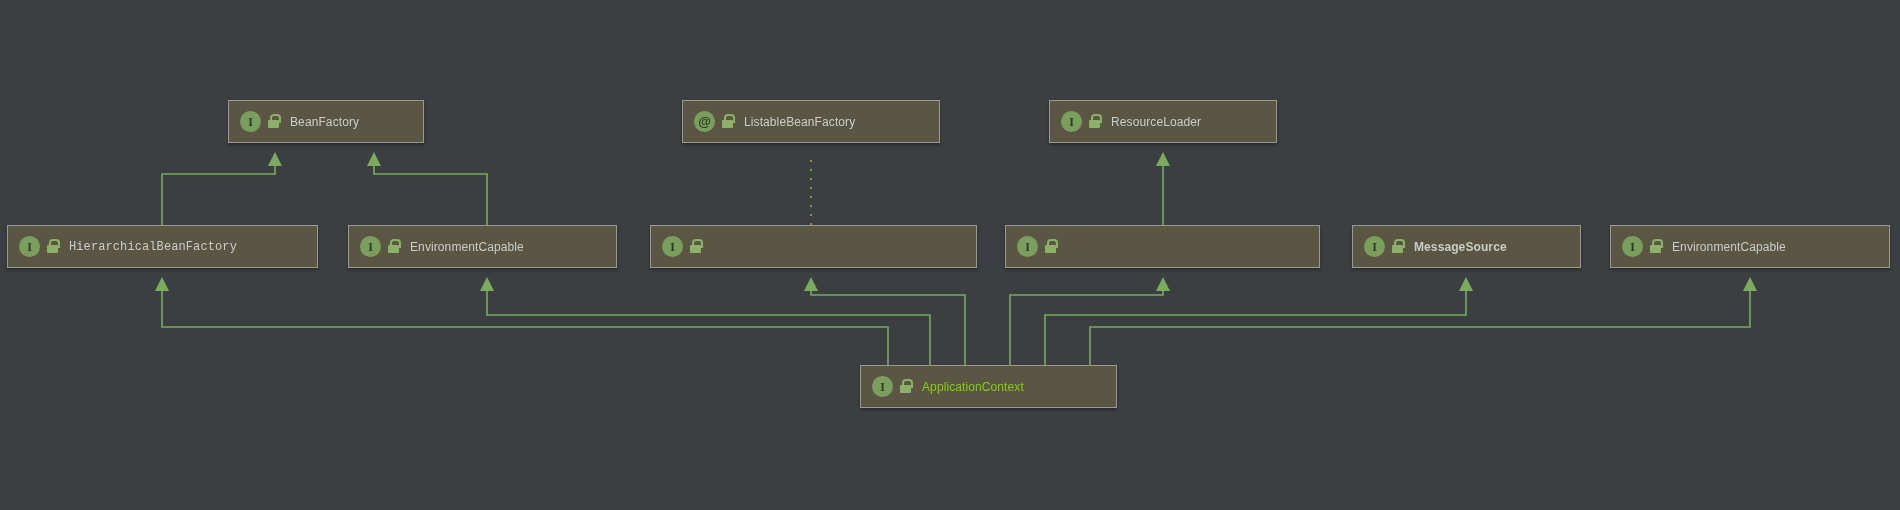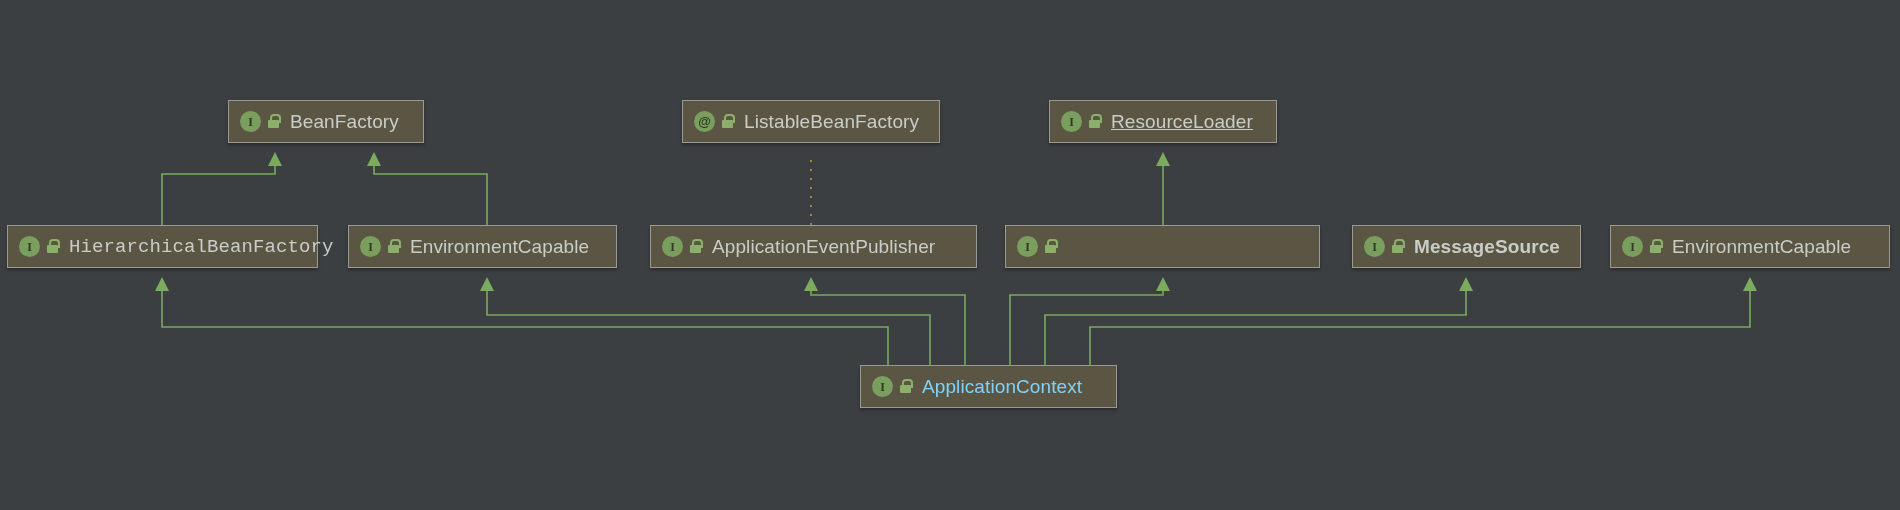--- a/index.html
+++ b/index.html
@@ -44,21 +44,21 @@
     position:absolute;left:2px;top:0;width:7px;height:7px;
     border:2px solid #8cb06a;border-bottom:none;
     border-radius:4px 4px 0 0;
   }
   .node .lock .body{
     position:absolute;left:0px;top:6px;width:11px;height:8px;
     background:#8cb06a;border-radius:1px;
   }
   .node .label{
     color:#c9cdc8;
-    font-size:19px;
+    font-size:12px;
     white-space:nowrap;
     letter-spacing:.1px;
   }
 </style>
 </head>
 <body>
 
 <div id="canvas">
   <svg id="edges" viewBox="0 0 1900 510" xmlns="http://www.w3.org/2000/svg">
       <g>
@@ -117,21 +117,21 @@
           <span class="body"></span>
         </span>
         <span class="label" style="color: rgb(201, 205, 200);">ListableBeanFactory</span>
       </div>
       <div class="node" style="left: 1049px; top: 100px; width: 228px; height: 43px; background: rgb(91, 86, 68); border-color: rgb(154, 154, 149);">
         <span class="badge" style="background: rgb(122, 158, 94);">I</span>
         <span class="lock">
           <span class="shackle"></span>
           <span class="body"></span>
         </span>
-        <span class="label" style="color: rgb(201, 205, 200); text-decoration: underline;">ResourceLoader</span>
+        <span class="label" style="color: rgb(201, 205, 200);">ResourceLoader</span>
       </div>
       <div class="node" style="left: 7px; top: 225px; width: 311px; height: 43px; background: rgb(91, 86, 68); border-color: rgb(154, 154, 149);">
         <span class="badge" style="background: rgb(122, 158, 94);">I</span>
         <span class="lock">
           <span class="shackle"></span>
           <span class="body"></span>
         </span>
         <span class="label" style="color: rgb(201, 205, 200); font-family: Liberation Mono, monospace;">HierarchicalBeanFactory</span>
       </div>
       <div class="node" style="left: 348px; top: 225px; width: 269px; height: 43px; background: rgb(91, 86, 68); border-color: rgb(154, 154, 149);">
@@ -141,21 +141,20 @@
           <span class="body"></span>
         </span>
         <span class="label" style="color: rgb(201, 205, 200);">EnvironmentCapable</span>
       </div>
       <div class="node" style="left: 650px; top: 225px; width: 327px; height: 43px; background: rgb(91, 86, 68); border-color: rgb(154, 154, 149);">
         <span class="badge" style="background: rgb(122, 158, 94);">I</span>
         <span class="lock">
           <span class="shackle"></span>
           <span class="body"></span>
         </span>
-        <span class="label" style="color: rgb(201, 205, 200);">ApplicationEventPublisher</span>
       </div>
       <div class="node" style="left: 1005px; top: 225px; width: 315px; height: 43px; background: rgb(91, 86, 68); border-color: rgb(154, 154, 149);">
         <span class="badge" style="background: rgb(122, 158, 94);">I</span>
         <span class="lock">
           <span class="shackle"></span>
           <span class="body"></span>
         </span>
       </div>
       <div class="node" style="left: 1352px; top: 225px; width: 229px; height: 43px; background: rgb(91, 86, 68); border-color: rgb(154, 154, 149);">
         <span class="badge" style="background: rgb(122, 158, 94);">I</span>
@@ -172,16 +171,16 @@
           <span class="body"></span>
         </span>
         <span class="label" style="color: rgb(201, 205, 200);">EnvironmentCapable</span>
       </div>
       <div class="node" style="left: 860px; top: 365px; width: 257px; height: 43px; background: rgb(91, 86, 68); border-color: rgb(154, 154, 149);">
         <span class="badge" style="background: rgb(122, 158, 94);">I</span>
         <span class="lock">
           <span class="shackle"></span>
           <span class="body"></span>
         </span>
-        <span class="label" style="color: #7dd3fc;">ApplicationContext</span>
+        <span class="label" style="color: #84cc16;">ApplicationContext</span>
       </div>
     </div>
 </div>
 
 </body></html>

